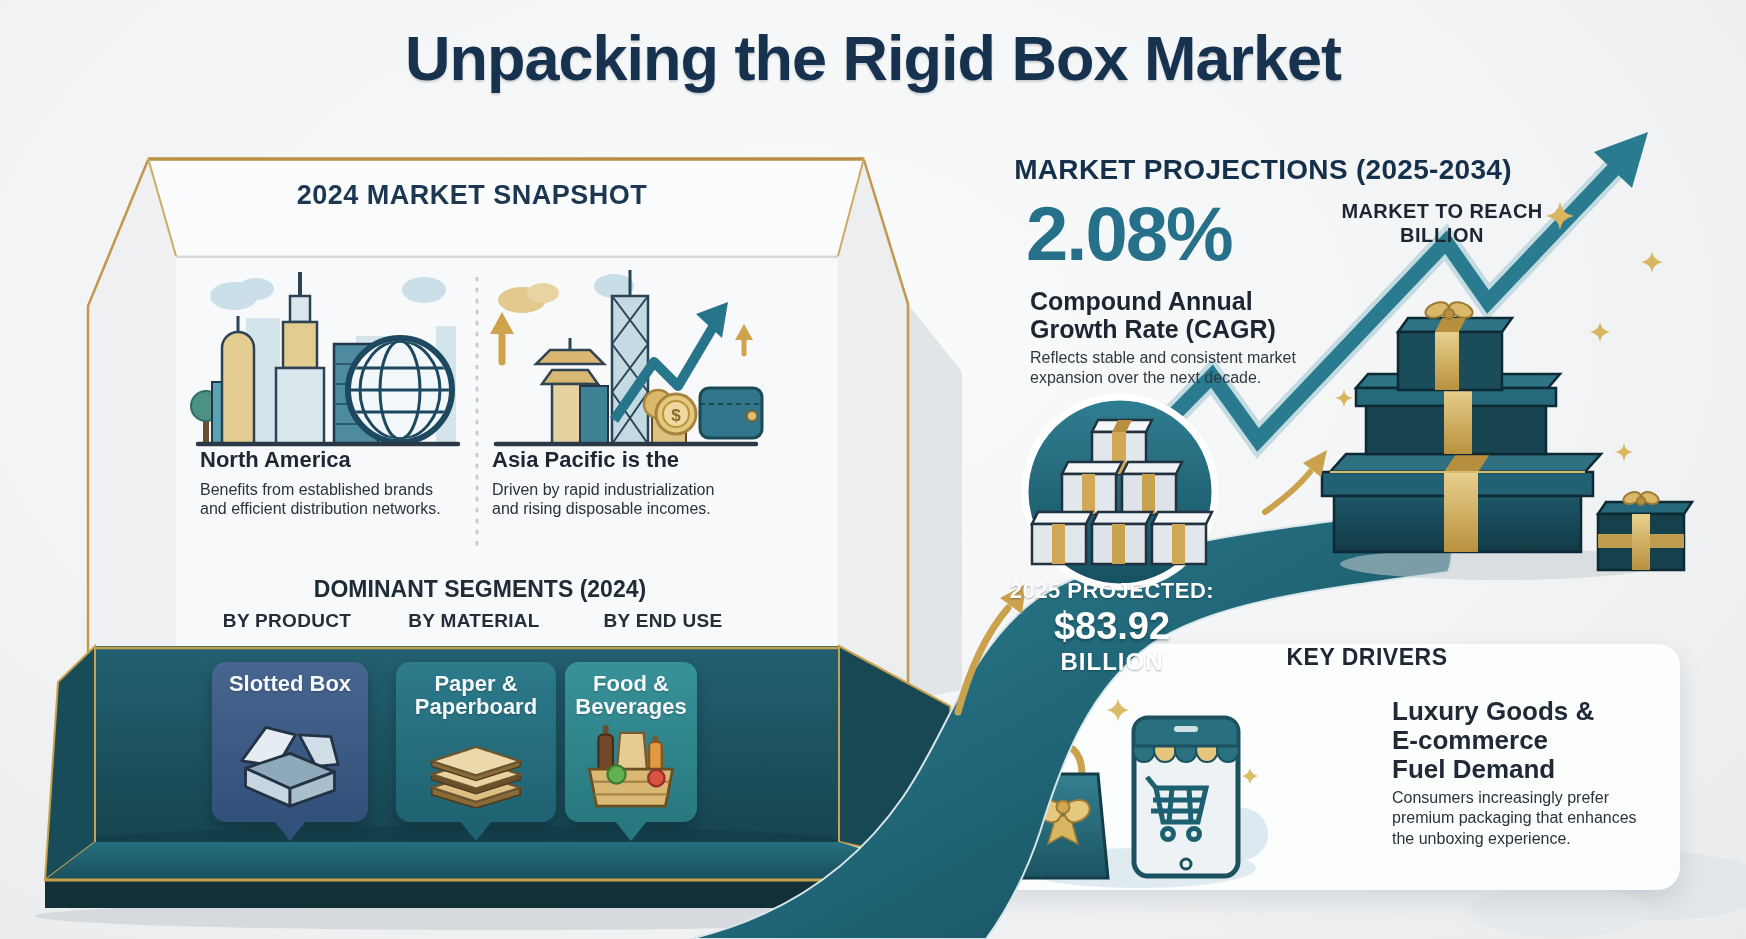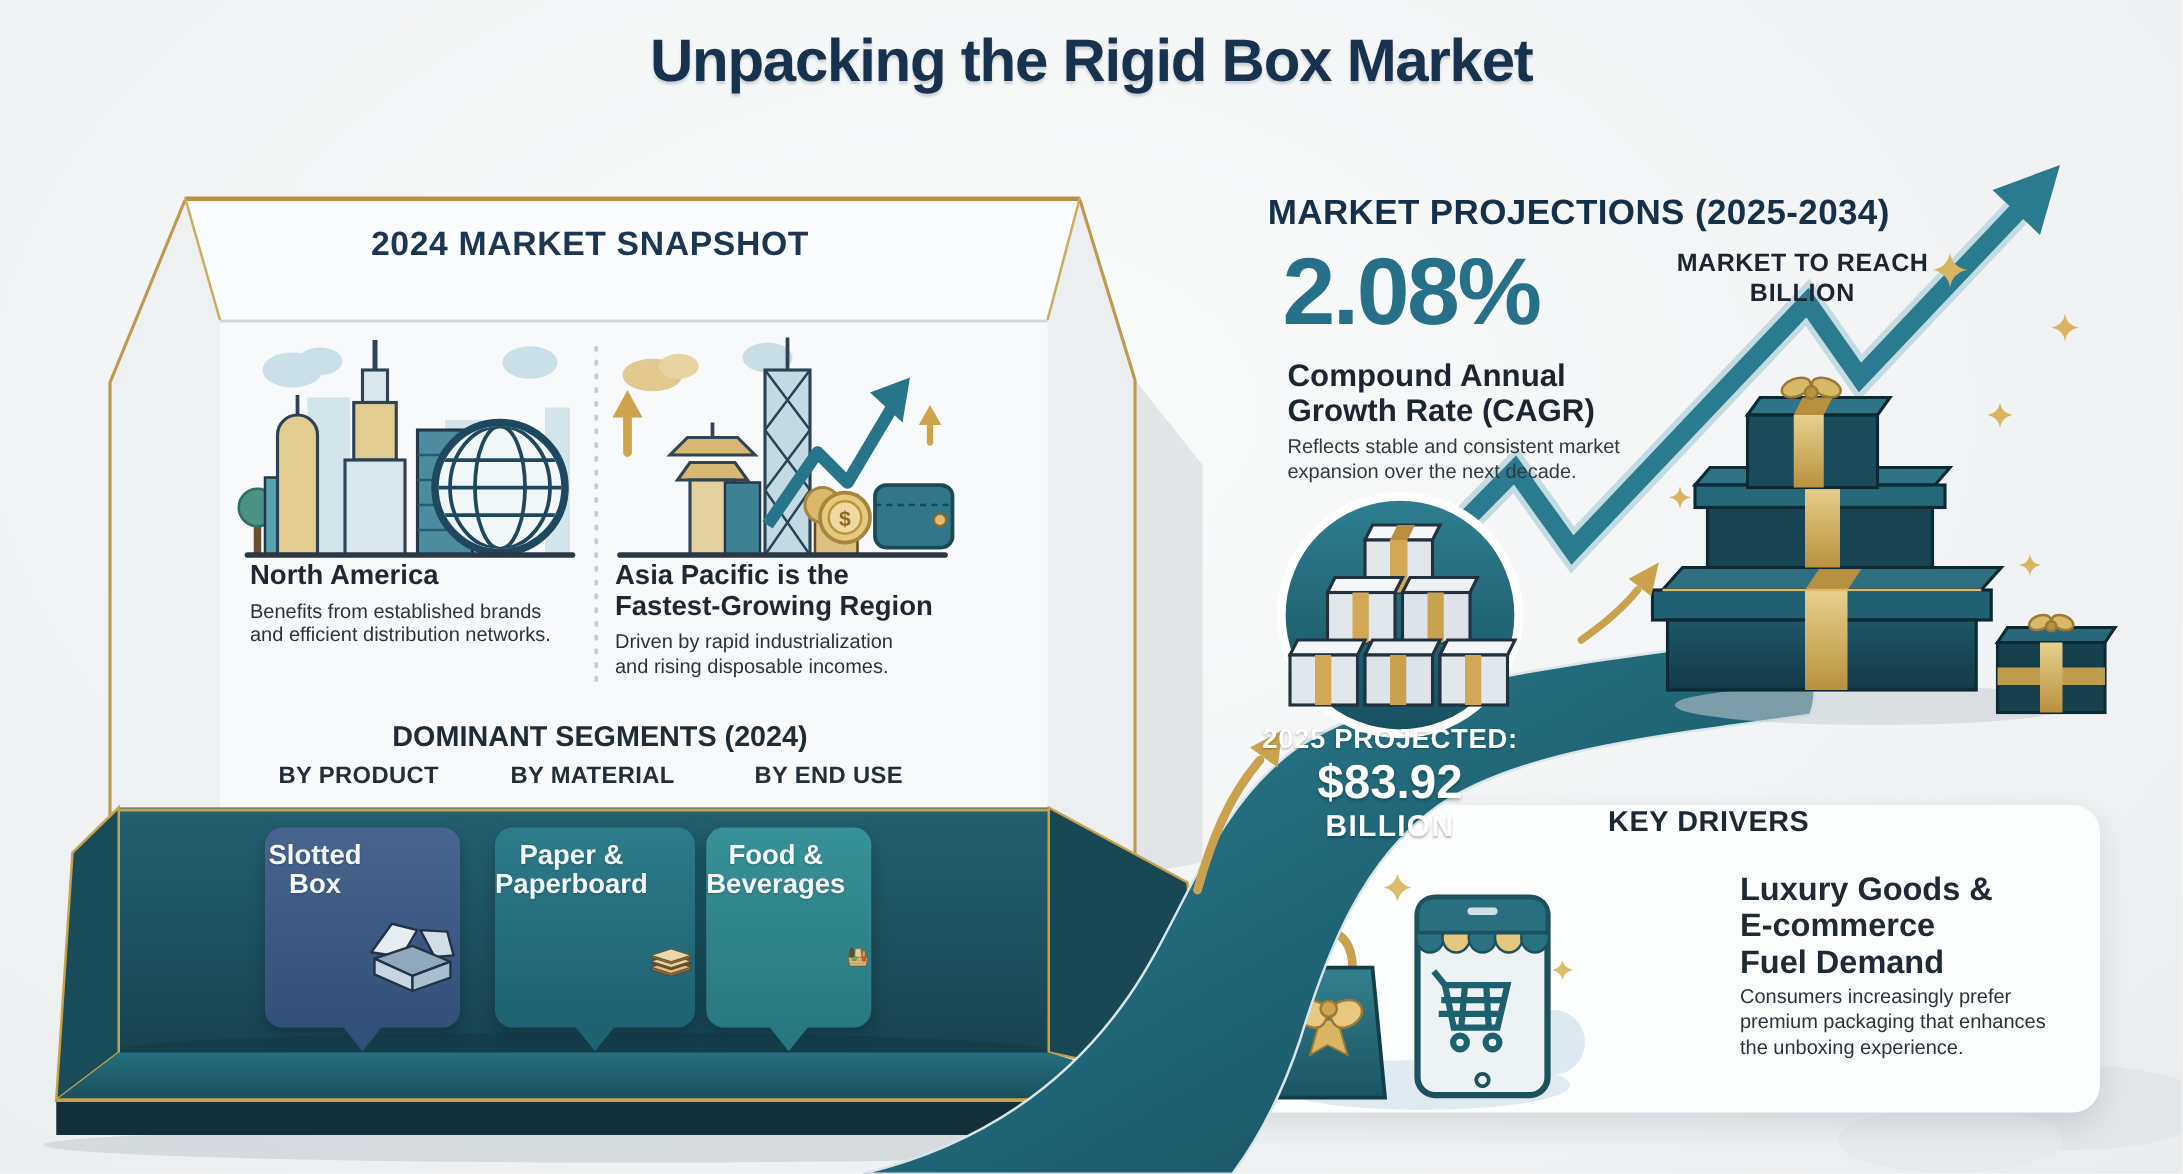--- a/index.html
+++ b/index.html
@@ -4,34 +4,34 @@
 <style>
   html,body{margin:0;padding:0;background:#ffffff;}
   .stage{position:relative;width:1746px;height:939px;overflow:hidden;
          font-family:"Liberation Sans","DejaVu Sans",sans-serif;
          background:radial-gradient(ellipse at 45% 35%, #fafbfb 0%, #f3f4f5 55%, #e9ebed 100%);}
   .layer{position:absolute;left:0;top:0;width:1746px;height:939px;pointer-events:none;}
   .abs{position:absolute;}
   .c{transform:translateX(-50%);text-align:center;}
   .nw{white-space:nowrap;}
 
-  #title{left:873px;top:22px;font-size:48px;font-weight:800;color:#16324e;letter-spacing:-1px;
+  #title{left:873px;top:22px;font-size:63px;font-weight:800;color:#16324e;letter-spacing:-1px;
          text-shadow:0 2px 2px rgba(20,40,60,.18);}
   #snap-heading{left:472px;top:180px;font-size:27px;font-weight:800;color:#1d3752;letter-spacing:.5px;}
 
   .region{width:268px;}
   .region-title span{display:block;font-size:22px;line-height:1.12;font-weight:800;color:#1f2733;}
   .region-desc{margin-top:7px;}
   .region-desc span{display:block;font-size:16px;line-height:1.24;color:#2c323a;}
 
   #seg-heading{left:480px;top:576px;font-size:23px;font-weight:800;color:#202b38;}
   .cat-label{top:610px;font-size:19px;font-weight:800;color:#242e39;letter-spacing:.3px;}
 
   .seg-card{position:absolute;border-radius:14px;box-shadow:0 6px 12px rgba(10,30,40,.35);
-            display:flex;flex-direction:row;}
+            display:flex;flex-direction:column;align-items:center;}
   .seg-card .lbl{margin-top:10px;text-align:center;font-size:22px;line-height:1.05;font-weight:800;color:#f4f8fa;
                  text-shadow:0 1px 2px rgba(0,0,0,.25);}
   .seg-card svg{margin-top:auto;margin-bottom:14px;}
   .seg-card::after{content:"";position:absolute;left:50%;bottom:-19px;transform:translateX(-50%);
                    border-left:16px solid transparent;border-right:16px solid transparent;border-top:20px solid #000;}
   .card-blue{background:linear-gradient(180deg,#47658e 0%,#32517a 100%);}
   .card-blue::after{border-top-color:#32517a;}
   .card-teal{background:linear-gradient(180deg,#2d7b8b 0%,#1f6272 100%);}
   .card-teal::after{border-top-color:#1f6272;}
   .card-lteal{background:linear-gradient(180deg,#389199 0%,#28797f 100%);}
@@ -190,21 +190,20 @@
     </div>
     <div class="region-desc">
       <span>Benefits from established brands</span>
       <span>and efficient distribution networks.</span>
     </div>
   </div>
 
   <div class="abs region" style="left:492px;top:448px;width:280px;">
     <div class="region-title">
       <span>Asia Pacific is the</span>
-      <span>Fastest-Growing Region</span>
     </div>
     <div class="region-desc">
       <span>Driven by rapid industrialization</span>
       <span>and rising disposable incomes.</span>
     </div>
   </div>
 
   <div id="seg-heading" class="abs c nw">DOMINANT SEGMENTS (2024)</div>
 
   <div class="abs c nw cat-label" style="left:287px;">BY PRODUCT</div>

